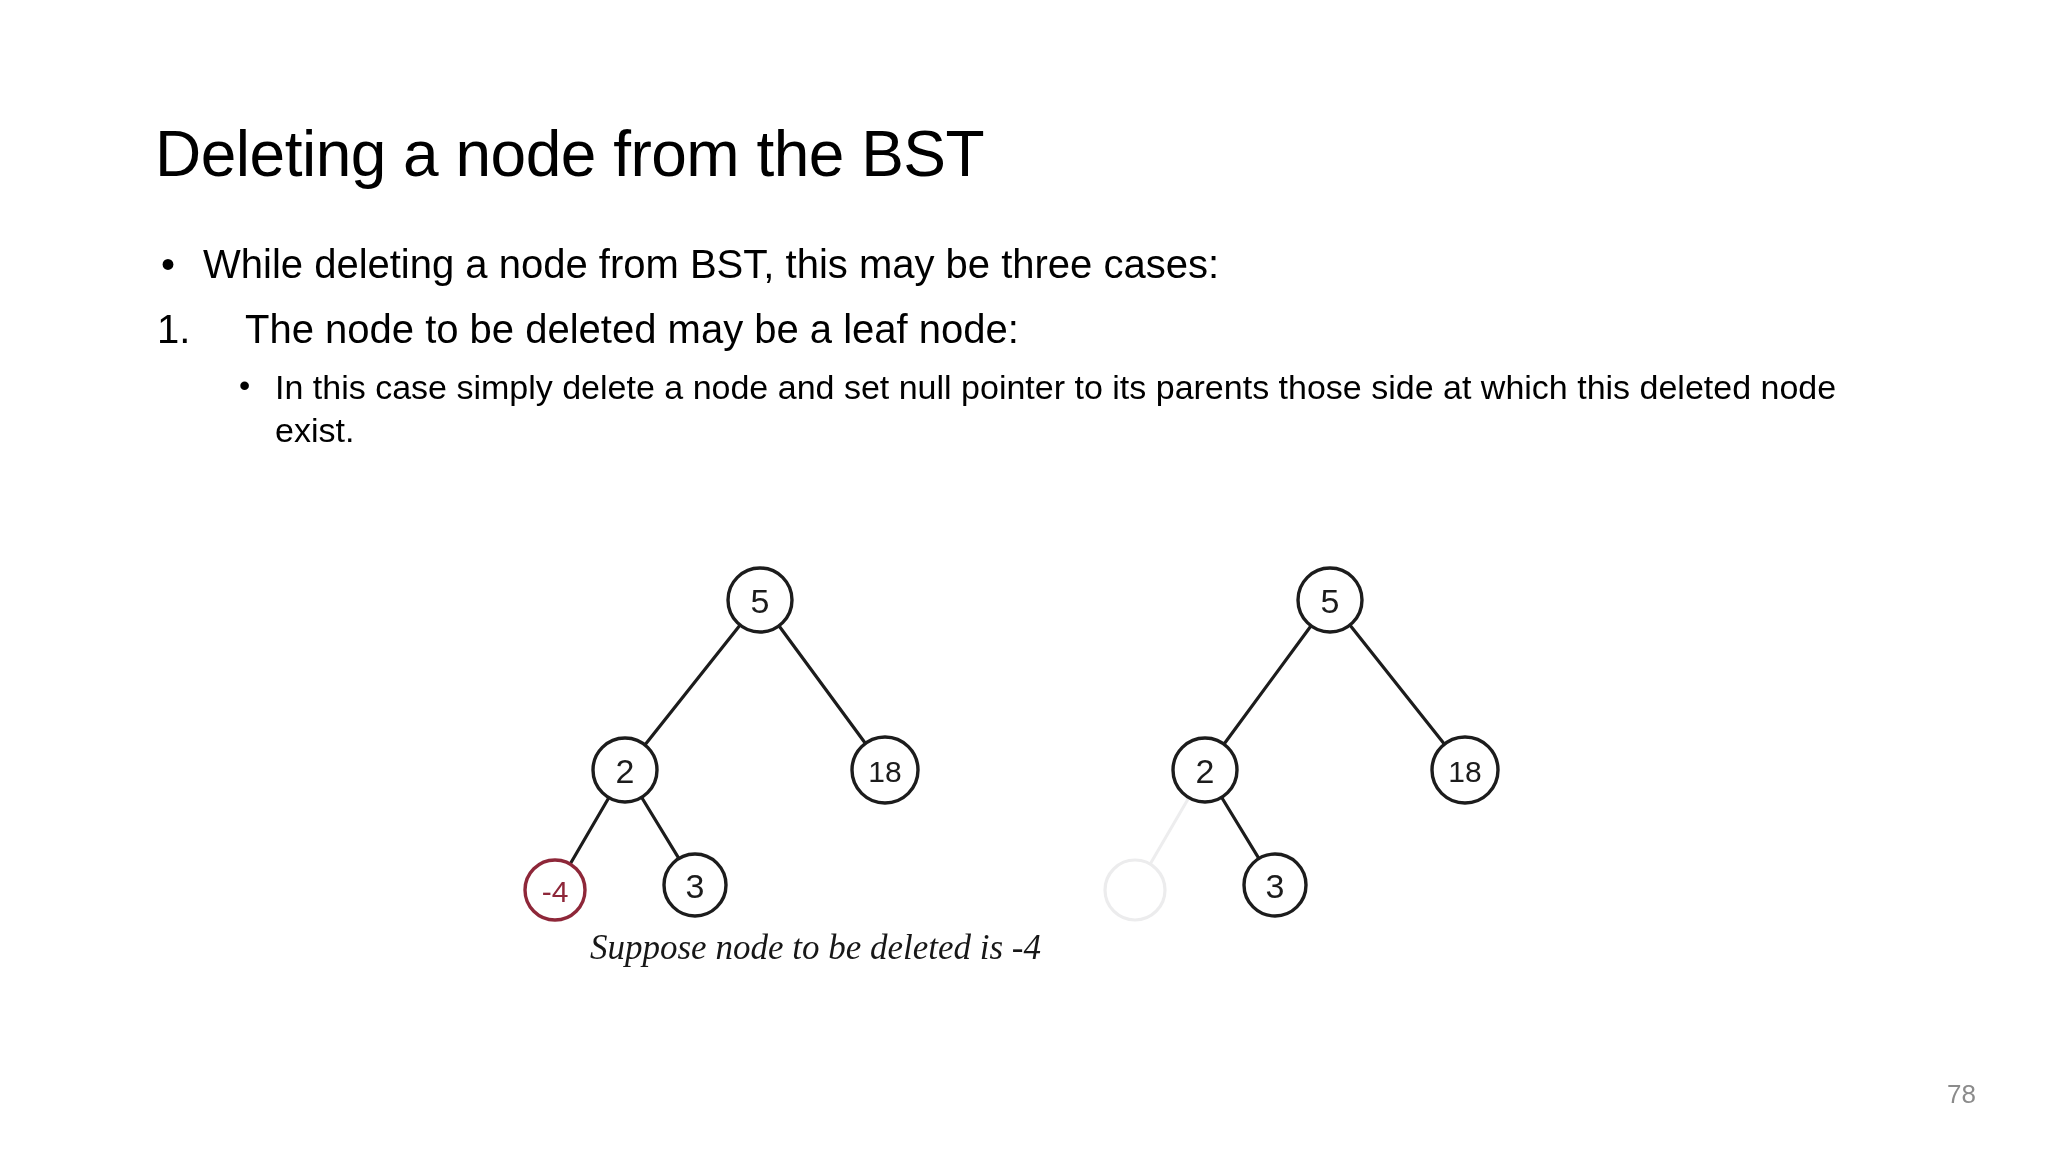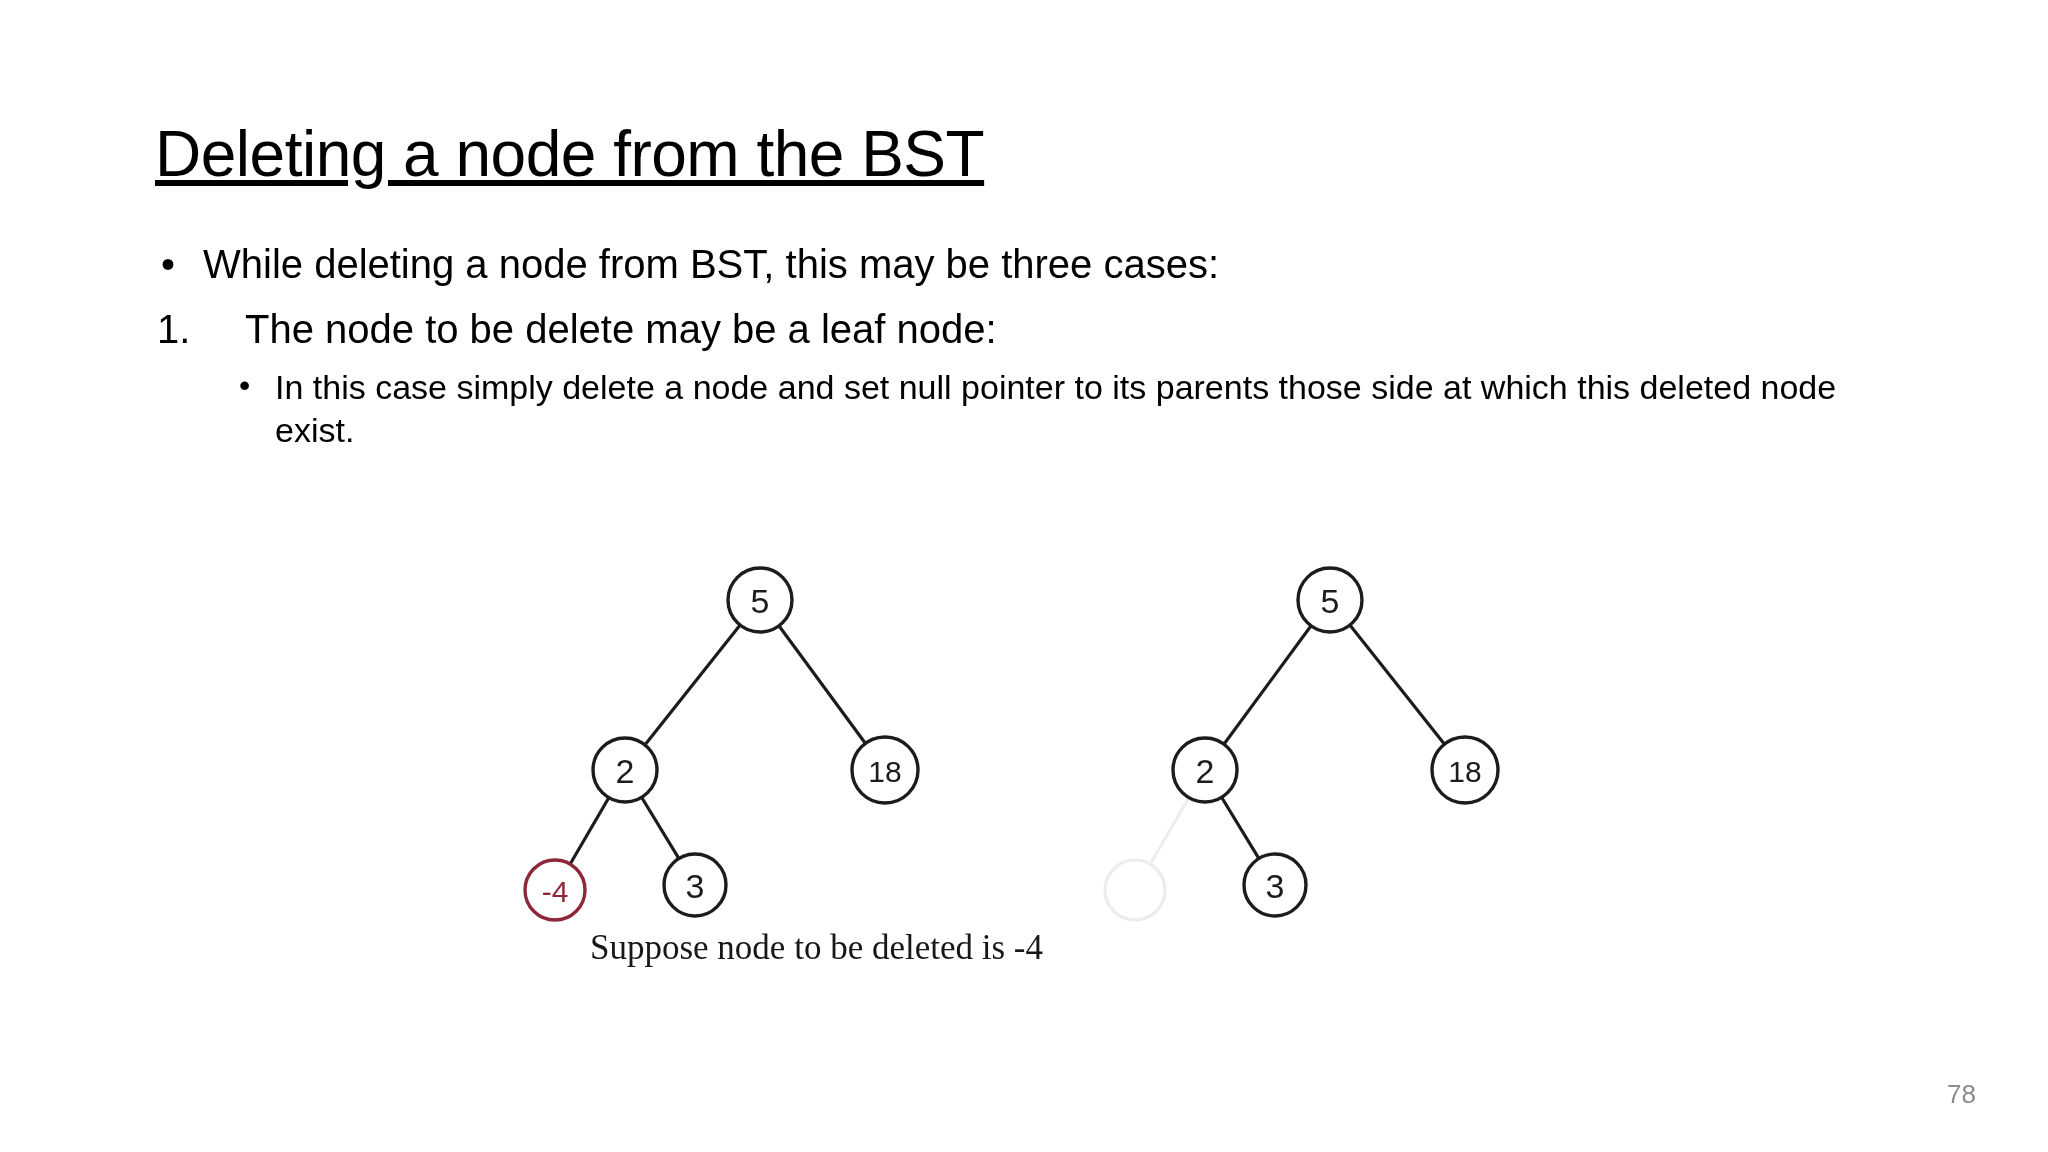--- a/index.html
+++ b/index.html
@@ -26,21 +26,20 @@
   #slide-title {
     position: absolute;
     left: 155px;
     top: 78px;
     font-size: 64px;
     line-height: 1.05;
     font-weight: 400;
     letter-spacing: -0.5px;
     color: #000000;
     white-space: nowrap;
-    text-decoration: underline;
   }
 
   
   #body-block {
     position: absolute;
     left: 155px;
     top: 240px;
     width: 1760px;
   }
 
@@ -146,20 +145,21 @@
   }
 
   #figure-caption {
     position: absolute;
     left: 590px;
     top: 928px;
     font-family: "Liberation Serif", serif;
     font-size: 35px;
     color: #171717;
     white-space: nowrap;
+    font-style: italic;
   }
 
   
   #page-number {
     position: absolute;
     right: 72px;
     bottom: 42px;
     font-size: 26px;
     color: #8b8b8b;
   }
@@ -173,21 +173,21 @@
 
   <div id="body-block">
 
     <div class="level1-item">
       <span class="marker">•</span>
       <span>While deleting a node from BST, this may be three cases:</span>
     </div>
 
     <div class="numbered-item">
       <span class="marker">1.</span>
-      <span>The node to be delete may be a leaf node:</span>
+      <span>The node to be deleted may be a leaf node:</span>
     </div>
 
     <div class="level2-item">
       <span class="marker">•</span>
       <span>In this case simply delete a node and set null pointer to its parents those side at which this deleted node exist.</span>
     </div>
 
   </div>
 
   <div id="figure">

